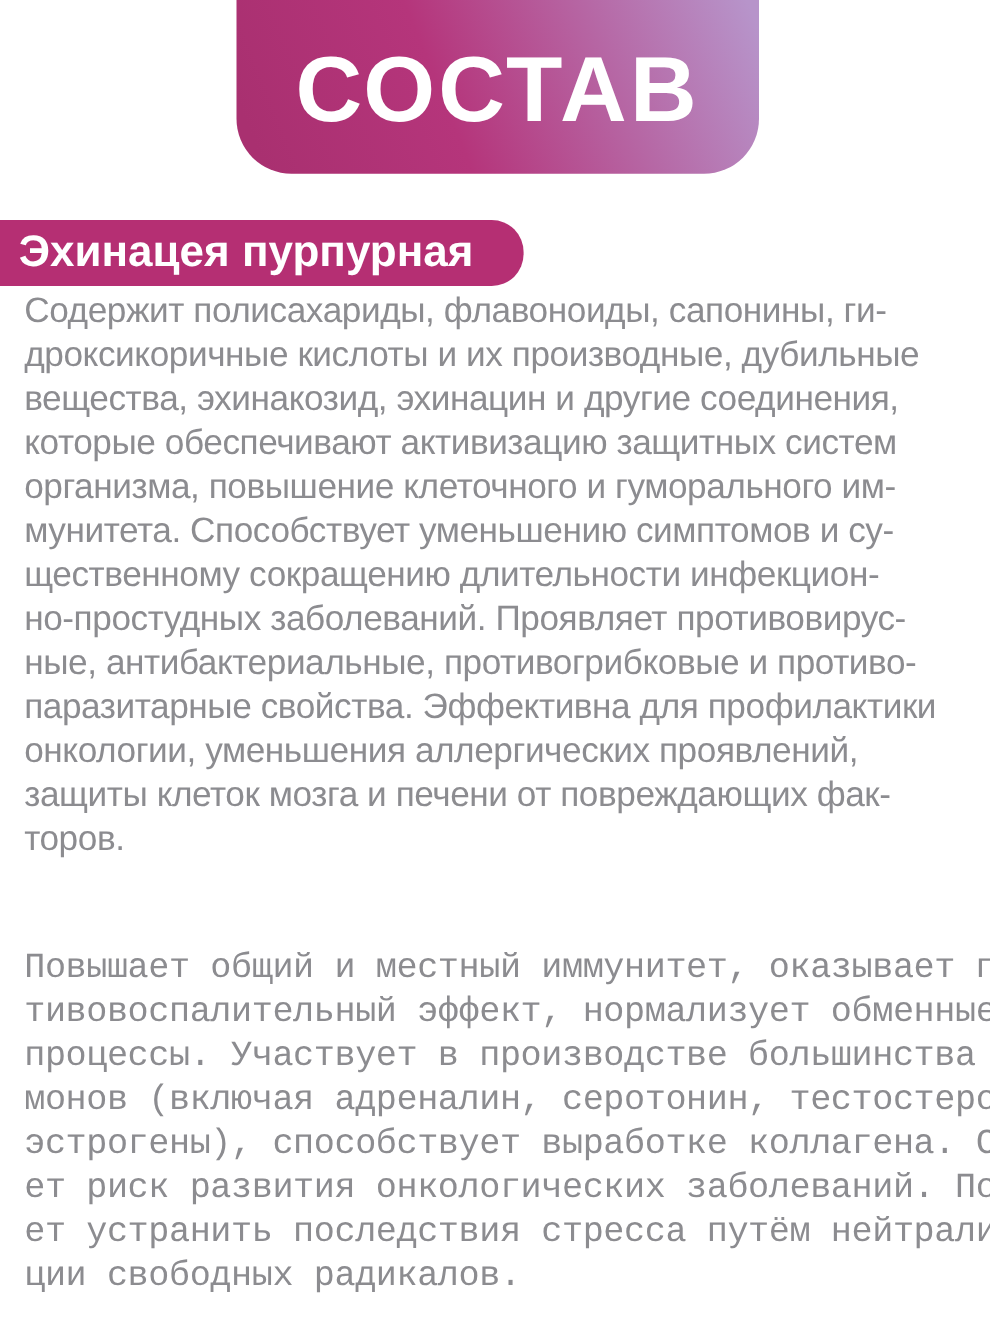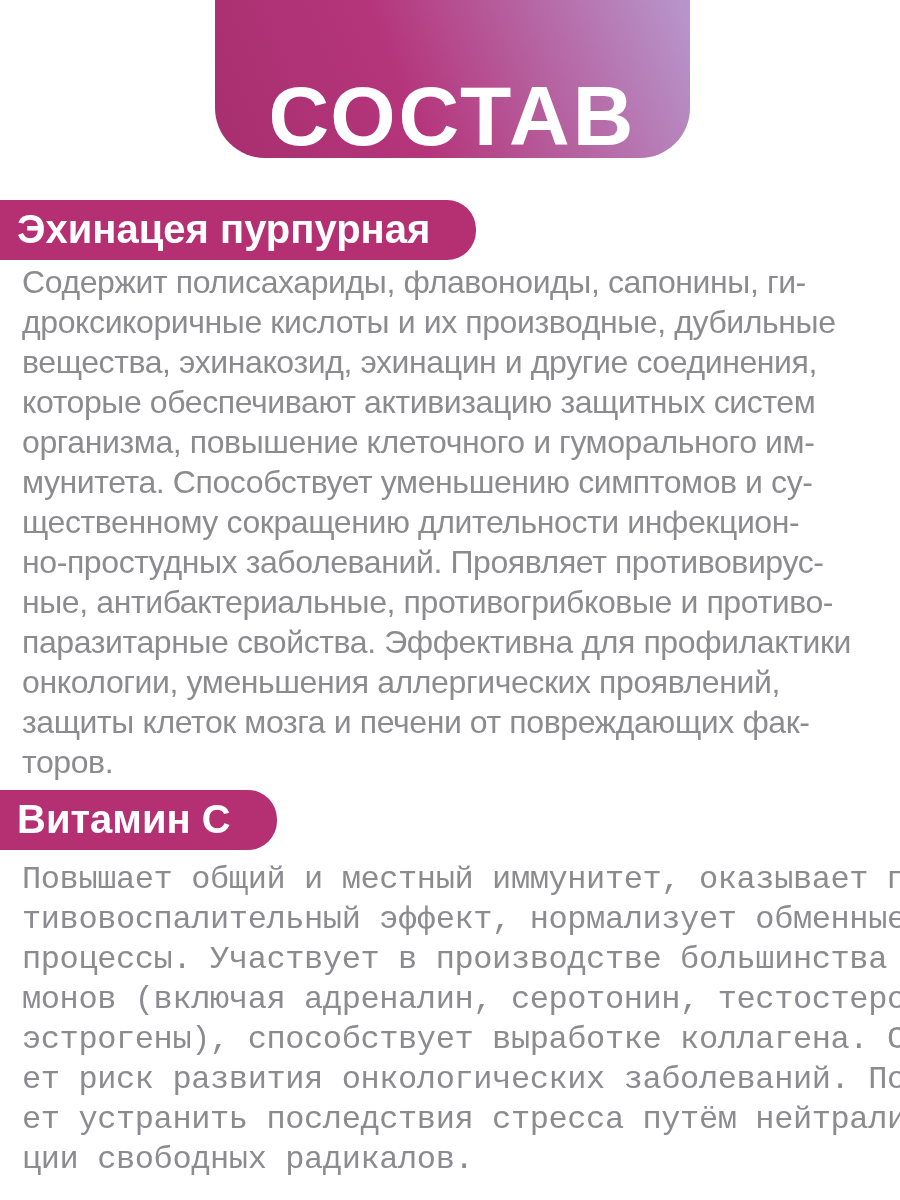--- a/index.html
+++ b/index.html
@@ -22,21 +22,21 @@
     left: 215px;
     top: 0;
     width: 475px;
     height: 158px;
     border-radius: 0 0 50px 50px;
     background: linear-gradient(68deg,
       var(--banner-gradient-from, #a93070) 5%,
       #b5357b 40%,
       var(--banner-gradient-to, #b794ca) 98%);
     display: flex;
-    align-items: flex-end;
+    align-items: center;
     justify-content: center;
   }
   .banner-title {
     color: #ffffff;
     font-size: 84px;
     font-weight: 700;
     letter-spacing: 3px;
     padding-top: 4px;
     line-height: 1;
   }
@@ -94,23 +94,20 @@
 организма, повышение клеточного и гуморального им-
 мунитета. Способствует уменьшению симптомов и су-
 щественному сокращению длительности инфекцион-
 но-простудных заболеваний. Проявляет противовирус-
 ные, антибактериальные, противогрибковые и противо-
 паразитарные свойства. Эффективна для профилактики
 онкологии, уменьшения аллергических проявлений,
 защиты клеток мозга и печени от повреждающих фак-
 торов.</div>
 
-  <div class="pill pill-vitamin-c">
-    <span>Витамин C</span>
-  </div>
 
   <div class="body-text body-vitamin-c">Повышает общий и местный иммунитет, оказывает про-
 тивовоспалительный эффект, нормализует обменные
 процессы. Участвует в производстве большинства гор-
 монов (включая адреналин, серотонин, тестостерон и
 эстрогены), способствует выработке коллагена. Снижа-
 ет риск развития онкологических заболеваний. Помога-
 ет устранить последствия стресса путём нейтрализа-
 ции свободных радикалов.</div>
 

